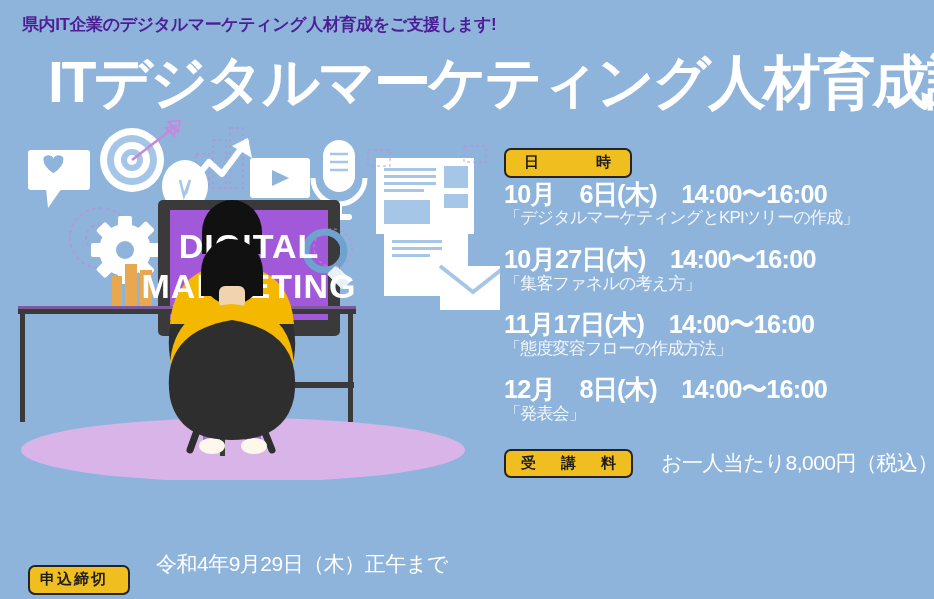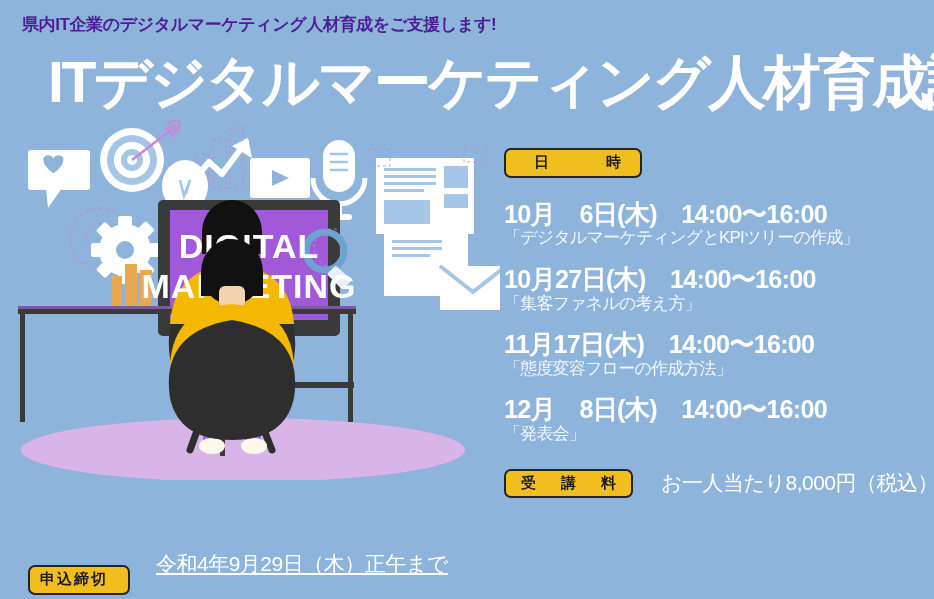--- a/index.html
+++ b/index.html
@@ -70,23 +70,23 @@
     border-radius: 7px;
     color: #1d1d1d;
     font-size: 15px;
     font-weight: bold;
     letter-spacing: 5px;
     text-align: center;
     padding: 4px 10px 5px 15px;
     line-height: 1.1;
     min-width: 104px;
   }
-  .badge.wide { letter-spacing: 9px; padding-left: 28px; }
-
-  .sessions { margin-top: 22px; }
+  .badge.wide { letter-spacing: 9px; padding-left: 18px; }
+
+  .sessions { margin-top: 2px; }
   .session { margin-bottom: 16px; }
   .session:last-child { margin-bottom: 0; }
   .s-date {
     font-size: 26px;
     font-weight: bold;
     color: #ffffff;
     letter-spacing: -0.8px;
     white-space: nowrap;
     line-height: 1.15;
     transform: scaleX(0.97);
@@ -122,21 +122,20 @@
     display: flex;
     align-items: center;
   }
   .deadline .badge { letter-spacing: 2px; padding: 4px 20px 5px 10px; min-width: 96px; margin-top: 32px; }
   .deadline-val {
     margin-left: 26px;
     font-size: 21px;
     color: #ffffff;
     letter-spacing: -0.5px;
     white-space: nowrap;
-    text-decoration: underline;
   }
 </style>
 </head>
 <body>
 
 <div class="poster">
 
   <div class="subtitle">県内IT企業のデジタルマーケティング人材育成をご支援します!</div>
   <div class="maintitle">ITデジタルマーケティング人材育成講座</div>
 

